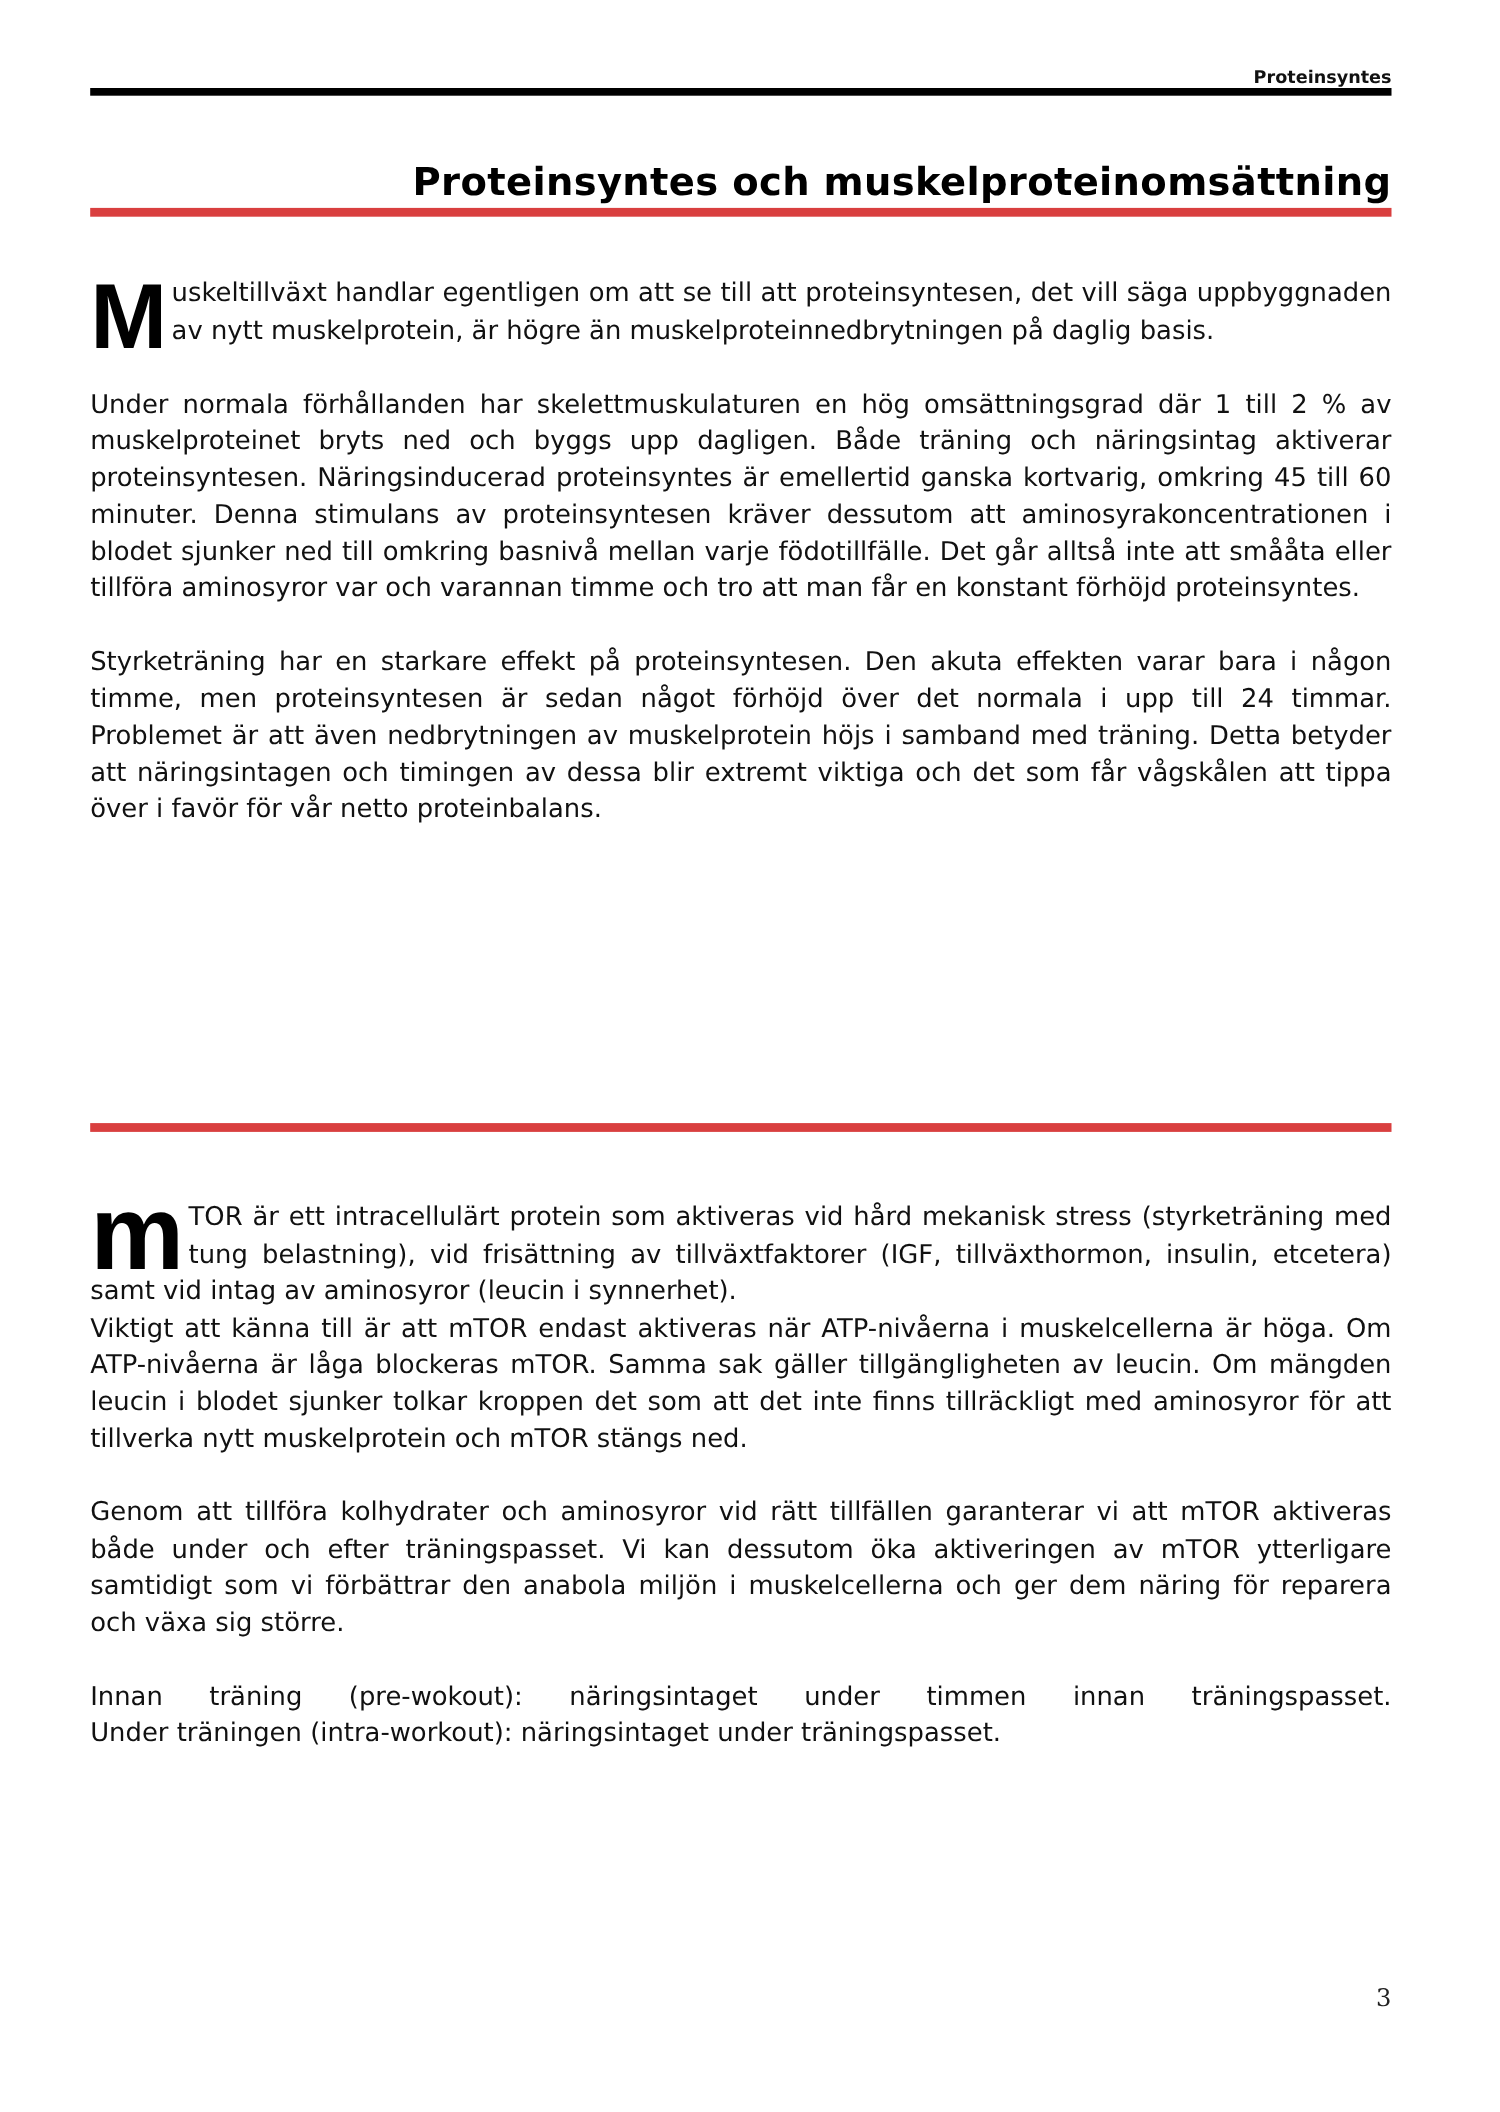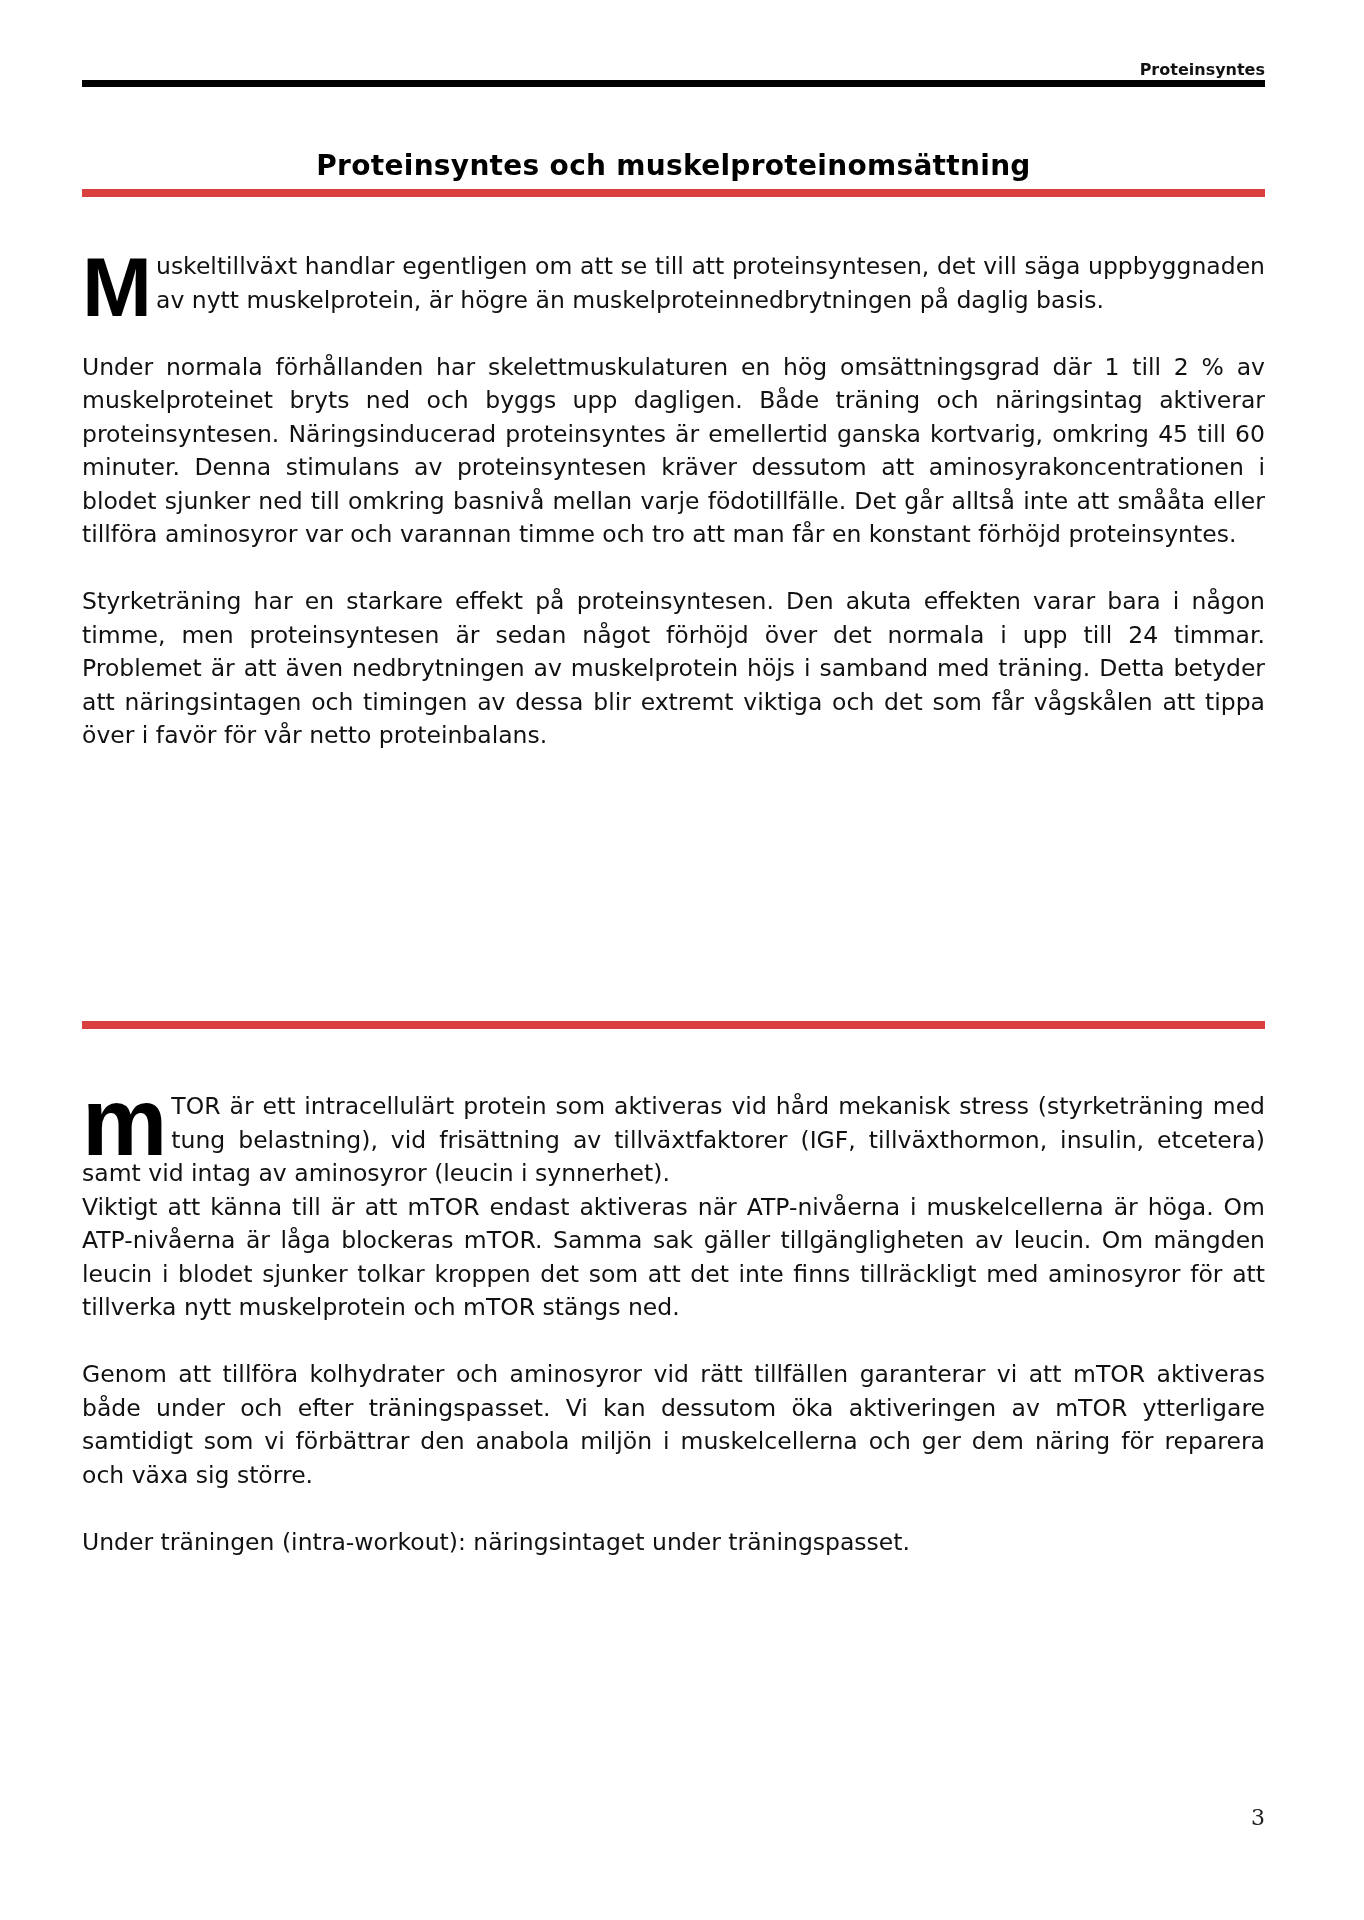--- a/index.html
+++ b/index.html
@@ -1,20 +1,20 @@
 <!DOCTYPE html>
 <html><head>
   <meta charset="utf-8">
   <style>
     html, body { margin: 0; padding: 0; background: #ffffff; }
     body { width: 1364px; height: 1920px; position: relative; overflow: hidden; }
     .page { position: absolute; left: 82px; top: 0; width: 1183px; height: 1430px; }
     .running-header { position: absolute; right: 0; top: 60px; font-family: "DejaVu Sans", sans-serif; font-weight: bold; font-size: 16px; color: #111; }
     .header-rule { position: absolute; left: 0; top: 80px; width: 1183px; height: 7px; background: #000; }
-    h1.section-title { position: absolute; left: 0; width: 1183px; margin: 0; text-align: center; font-family: "DejaVu Sans", sans-serif; font-weight: bold; font-size: 28px; line-height: 48px; color: #000; letter-spacing: 0.3px; }
+    h1.section-title { position: absolute; left: 0; width: 1183px; margin: 0; text-align: right; font-family: "DejaVu Sans", sans-serif; font-weight: bold; font-size: 35px; line-height: 48px; color: #000; letter-spacing: 0.3px; }
     .red-rule { position: absolute; left: 0; width: 1183px; height: 8px; background: #d93f3f; }
     .body-block { position: absolute; left: 0; width: 1183px; font-family: "DejaVu Sans", sans-serif; font-size: 23.5px; line-height: 33.5px; color: #111; text-align: justify; }
     .body-block p { margin: 0; }
     .body-block p + p.gap { margin-top: 33.5px; }
     .dropcap { float: left; font-family: "Liberation Sans", sans-serif; font-weight: bold; font-size: 84px; line-height: 62px; margin-right: 4px; margin-top: 6px; color: #000; }
     .dropcap.lower { font-size: 96px; line-height: 56px; margin-top: 4px; }
     .list-line { display: block; }
     .list-line.justify-last { text-align-last: justify; }
     .page-number { position: absolute; right: 0; top: 1805px; font-family: "DejaVu Serif", serif; font-size: 22px; color: #222; }
   </style>
@@ -35,18 +35,19 @@
     <p class="gap">Styrketräning har en starkare effekt på proteinsyntesen. Den akuta effekten varar bara i någon timme, men proteinsyntesen är sedan något förhöjd över det normala i upp till 24 timmar. Problemet är att även nedbrytningen av muskelprotein höjs i samband med träning. Detta betyder att näringsintagen och timingen av dessa blir extremt viktiga och det som får vågskålen att tippa över i favör för vår netto proteinbalans.</p>
   </div>
 
   <div class="red-rule" style="top:1021px;"></div>
 
   <div class="body-block" style="top:1090px;">
     <p><span class="dropcap lower">m</span><span>TOR är ett intracellulärt protein som aktiveras vid hård mekanisk stress (styrketräning med tung belastning), vid frisättning av tillväxtfaktorer (IGF, tillväxthormon, insulin, etcetera) samt vid intag av aminosyror (leucin i synnerhet).</span></p>
     <p>Viktigt att känna till är att mTOR endast aktiveras när ATP-nivåerna i muskelcellerna är höga. Om ATP-nivåerna är låga blockeras mTOR. Samma sak gäller tillgängligheten av leucin. Om mängden leucin i blodet sjunker tolkar kroppen det som att det inte finns tillräckligt med aminosyror för att tillverka nytt muskelprotein och mTOR stängs ned.</p>
     <p class="gap">Genom att tillföra kolhydrater och aminosyror vid rätt tillfällen garanterar vi att mTOR aktiveras både under och efter träningspasset. Vi kan dessutom öka aktiveringen av mTOR ytterligare samtidigt som vi förbättrar den anabola miljön i muskelcellerna och ger dem näring för reparera och växa sig större.</p>
     <p class="gap">
+      <span class="list-line justify-last">Innan träning (pre-wokout): näringsintaget under timmen innan träningspasset.</span>
       <span class="list-line">Under träningen (intra-workout): näringsintaget under träningspasset.</span>
     </p>
   </div>
 
   <div class="page-number">3</div>
 </div>
 
 </body></html>

